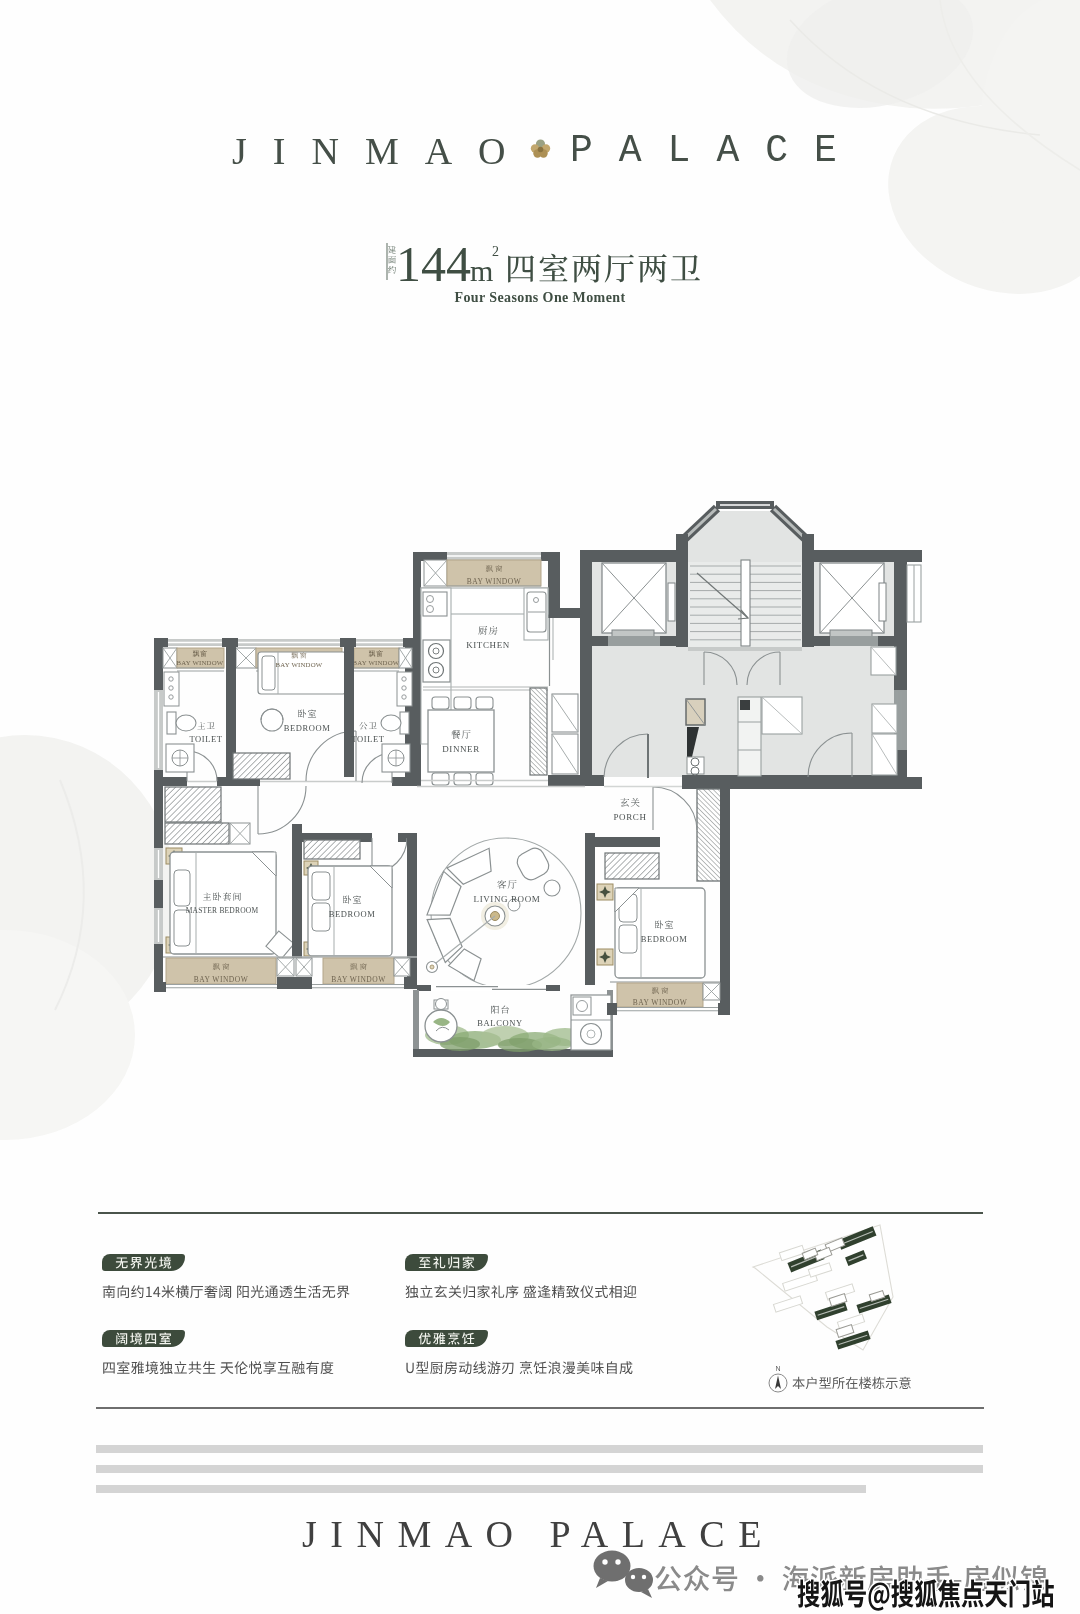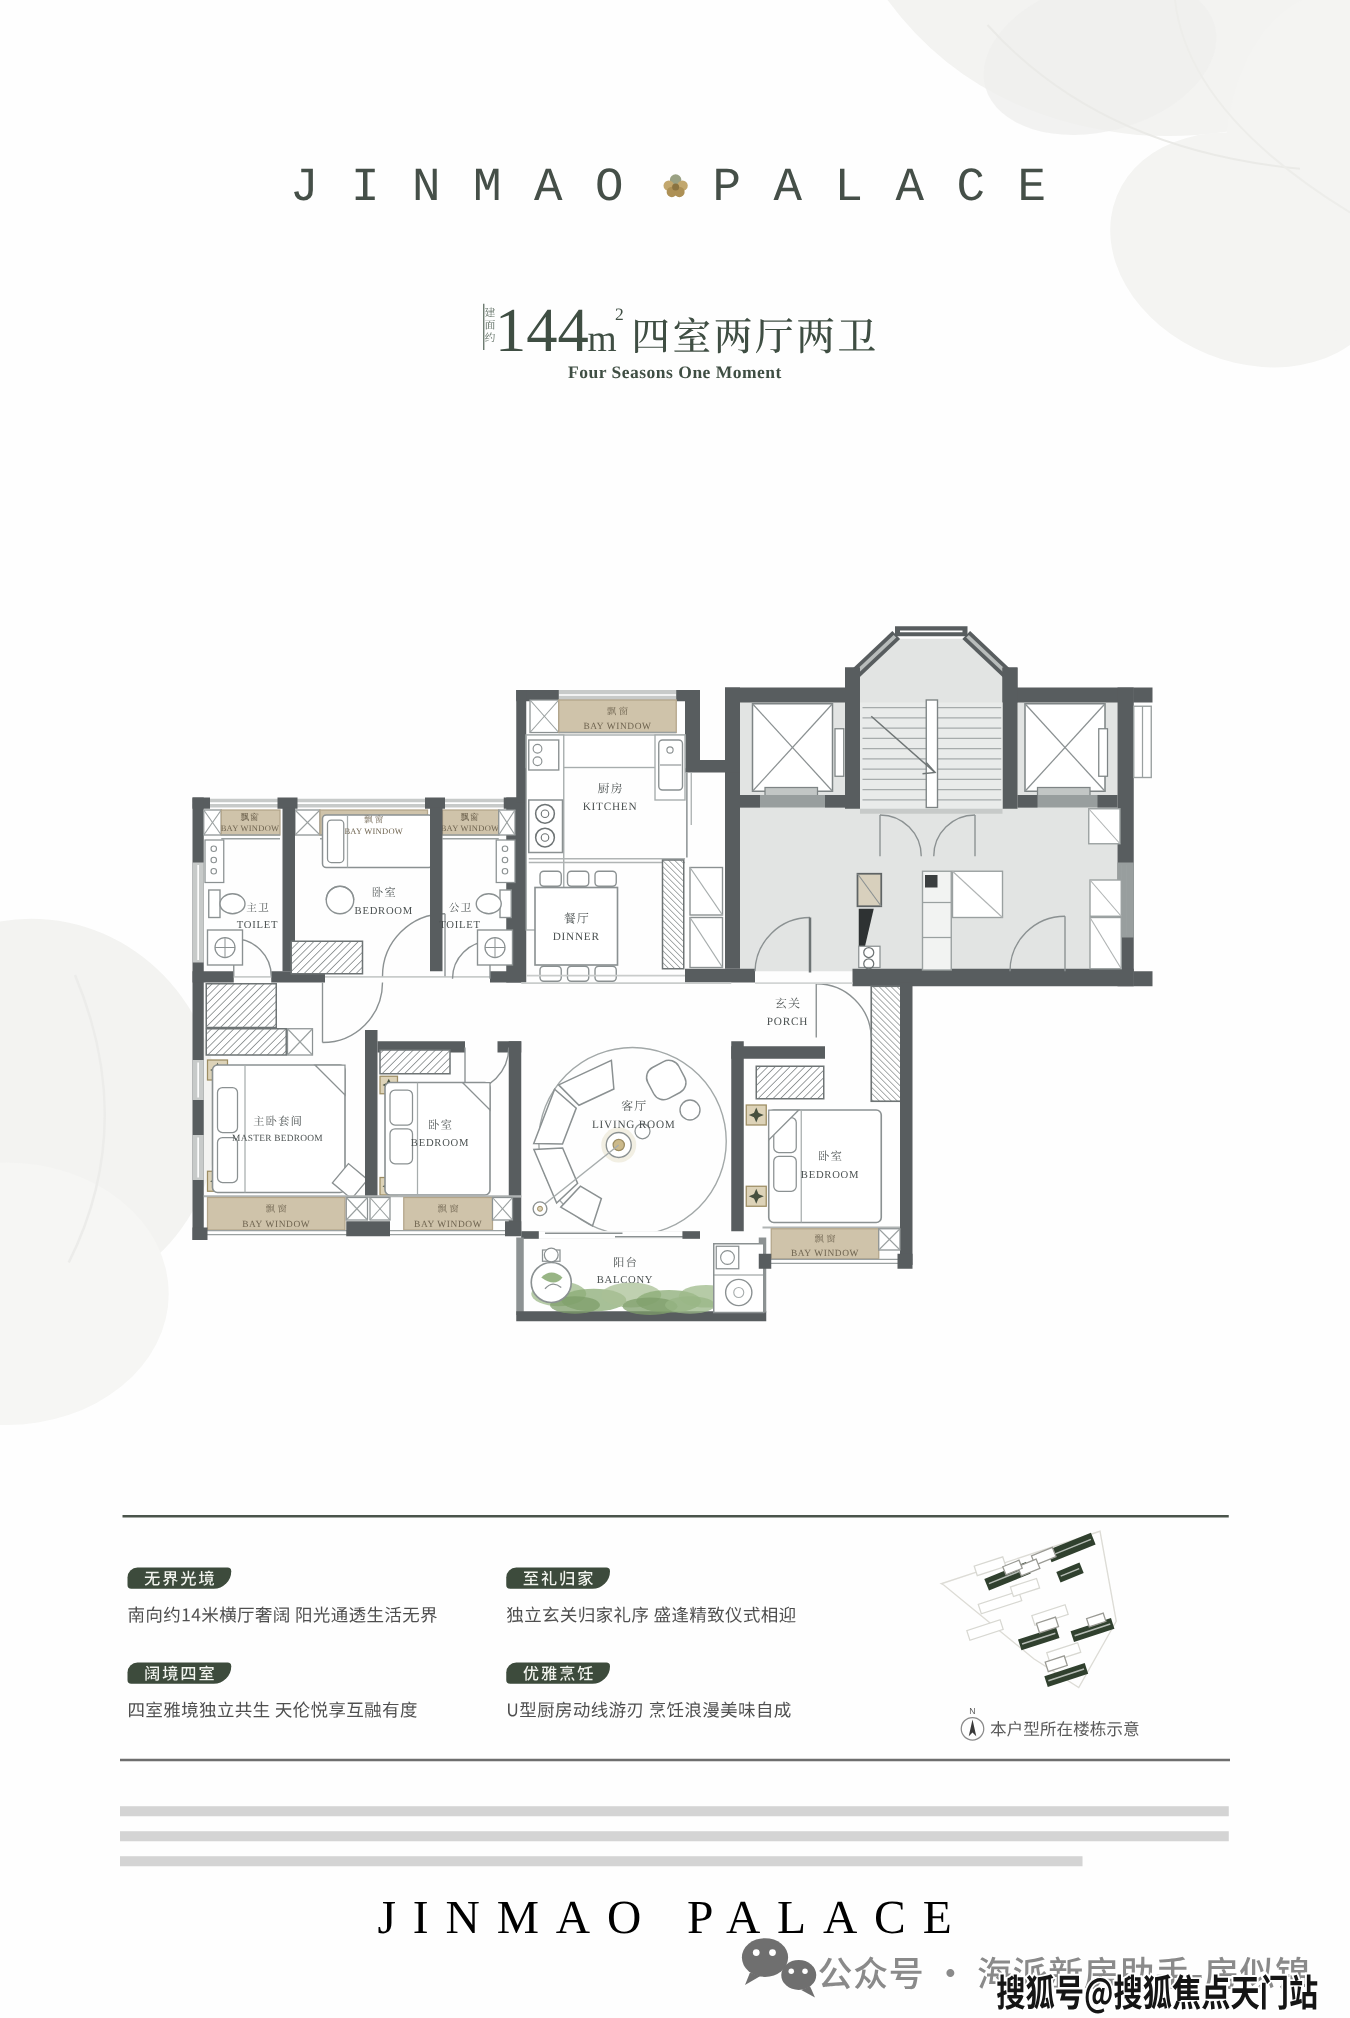--- a/index.html
+++ b/index.html
@@ -14,21 +14,21 @@
 <ellipse cx="880" cy="45" rx="95" ry="60" fill="#efefed" fill-opacity="0.8" transform="rotate(-15 880 45)"></ellipse>
 <ellipse cx="1065" cy="130" rx="85" ry="135" fill="#f4f4f2"></ellipse>
 <path d="M790,20 Q880,120 1040,135" fill="none" stroke="#eaeae7" stroke-width="1.6"></path>
 <path d="M940,0 Q950,90 1080,170" fill="none" stroke="#ededea" stroke-width="1.6"></path>
 <ellipse cx="25" cy="890" rx="150" ry="155" fill="#f3f3f1"></ellipse>
 <ellipse cx="5" cy="1035" rx="130" ry="105" fill="#f6f6f4"></ellipse>
 <path d="M60,780 Q110,900 55,1010" fill="none" stroke="#ececea" stroke-width="2"></path>
 </svg>
 
 <div class="abs" style="left:0;top:0;width:1080px">
-  <div class="abs" style="left:232px;top:129px;font-family:Liberation Mono, monospace;font-size:38px;letter-spacing:26px;color:#454f48">JINMAO</div>
+  <div class="abs" style="left:232px;top:129px;font-family:Liberation Serif, serif;font-size:38px;letter-spacing:26px;color:#454f48">JINMAO</div>
   <div class="abs" style="left:570px;top:129px;font-family:Liberation Mono, monospace;font-size:38px;letter-spacing:26px;color:#454f48">PALACE</div>
 </div>
 <svg style="position:absolute;left:528px;top:136px" width="25" height="26" viewBox="0 0 25 26">
 
 <circle cx="12.5" cy="8" r="4.6" fill="#9aa183"></circle>
 <circle cx="7" cy="12.5" r="4.2" fill="#c2a76d"></circle>
 <circle cx="18" cy="12.5" r="4.2" fill="#c2a76d"></circle>
 <circle cx="9.5" cy="17.5" r="4.2" fill="#ad9055"></circle>
 <circle cx="15.5" cy="17.5" r="4.2" fill="#ad9055"></circle>
 <circle cx="12.5" cy="13.5" r="2.8" fill="#8a7340"></circle>
@@ -636,12 +636,12 @@
       <circle cx="644" cy="1577" r="2.2" fill="#fff"></circle>
 </g>
 
 <path fill="#8a8a8a" d="M662.7 1566.1C661.1 1570.2 658.4 1574.2 655.3 1576.7C656.0 1577.1 657.2 1578.0 657.8 1578.6C660.8 1575.8 663.8 1571.5 665.6 1566.9ZM673.0 1565.9 670.4 1566.9C672.5 1571.1 676.0 1575.8 678.9 1578.5C679.4 1577.8 680.4 1576.8 681.1 1576.3C678.2 1573.9 674.7 1569.6 673.0 1565.9ZM658.4 1589.7C659.6 1589.3 661.3 1589.1 675.5 1588.1C676.3 1589.3 676.9 1590.3 677.4 1591.3L680.0 1589.8C678.6 1587.2 675.8 1583.3 673.4 1580.2L670.9 1581.4C671.9 1582.6 673.0 1584.1 673.9 1585.6L662.0 1586.3C664.7 1583.2 667.4 1579.2 669.6 1575.1L666.7 1573.8C664.5 1578.5 661.1 1583.4 659.9 1584.6C658.9 1585.9 658.2 1586.7 657.4 1586.9C657.8 1587.7 658.3 1589.1 658.4 1589.7Z M696.1 1565.1C693.8 1570.0 689.2 1573.4 683.7 1575.3C684.5 1575.9 685.2 1576.9 685.6 1577.7C687.1 1577.1 688.5 1576.4 689.9 1575.6C689.2 1581.8 687.5 1586.7 683.8 1589.5C684.4 1589.9 685.6 1590.7 686.1 1591.2C688.4 1589.1 690.1 1586.2 691.2 1582.7C692.7 1584.1 694.1 1585.6 695.0 1586.7L696.8 1584.8C695.8 1583.5 693.7 1581.6 691.8 1580.1C692.1 1578.8 692.4 1577.3 692.6 1575.8L690.0 1575.5C692.6 1573.9 694.8 1571.9 696.6 1569.5C699.3 1573.2 703.2 1576.1 707.6 1577.5C708.1 1576.8 708.9 1575.7 709.5 1575.1C704.7 1573.9 700.3 1570.9 698.0 1567.5L698.7 1566.2ZM700.0 1575.6C699.4 1582.0 697.6 1586.8 693.7 1589.6C694.3 1590.0 695.5 1590.9 696.0 1591.3C698.3 1589.4 699.9 1586.8 701.1 1583.5C702.4 1586.4 704.3 1589.3 707.3 1591.0C707.6 1590.3 708.5 1589.2 709.1 1588.7C705.3 1586.8 703.1 1582.8 702.1 1579.6C702.4 1578.4 702.5 1577.2 702.7 1575.9Z M718.7 1568.8H731.2V1572.1H718.7ZM716.0 1566.4V1574.4H734.0V1566.4ZM712.6 1576.6V1579.0H718.2C717.6 1580.8 716.9 1582.7 716.3 1584.0H730.9C730.4 1586.8 730.0 1588.1 729.3 1588.6C729.0 1588.9 728.6 1588.9 728.0 1588.9C727.2 1588.9 725.1 1588.9 723.2 1588.7C723.7 1589.4 724.0 1590.4 724.1 1591.2C726.0 1591.3 727.9 1591.3 728.9 1591.3C730.1 1591.2 730.9 1591.0 731.6 1590.4C732.6 1589.4 733.3 1587.3 733.9 1582.8C734.0 1582.4 734.0 1581.6 734.0 1581.6H720.3L721.2 1579.0H737.2V1576.6Z M760.3 1575.1C758.5 1575.1 757.1 1576.6 757.1 1578.4C757.1 1580.2 758.5 1581.6 760.3 1581.6C762.1 1581.6 763.5 1580.2 763.5 1578.4C763.5 1576.6 762.1 1575.1 760.3 1575.1Z M784.2 1567.6C785.9 1568.4 788.0 1569.7 789.1 1570.6L790.6 1568.6C789.5 1567.7 787.4 1566.5 785.7 1565.8ZM782.7 1575.6C784.3 1576.5 786.3 1577.7 787.3 1578.6L788.8 1576.6C787.8 1575.8 785.7 1574.6 784.1 1573.8ZM783.5 1589.4 785.8 1590.9C787.0 1588.2 788.4 1584.8 789.4 1581.8L787.4 1580.3C786.2 1583.6 784.6 1587.3 783.5 1589.4ZM797.3 1576.1C798.3 1576.8 799.4 1578.0 800.0 1578.8H795.0L795.4 1575.4H798.4ZM789.6 1578.8V1581.2H792.2C791.8 1583.5 791.5 1585.6 791.2 1587.2H803.3C803.1 1587.9 802.9 1588.3 802.7 1588.6C802.5 1588.9 802.2 1589.0 801.7 1589.0C801.2 1589.0 799.9 1589.0 798.6 1588.9C799.0 1589.5 799.2 1590.4 799.3 1591.1C800.6 1591.2 802.0 1591.2 802.8 1591.1C803.7 1591.0 804.3 1590.7 804.9 1589.9C805.3 1589.5 805.6 1588.6 805.8 1587.2H807.9V1584.9H806.1C806.2 1583.9 806.3 1582.6 806.4 1581.2H808.7V1578.8H806.5L806.8 1574.3C806.8 1573.9 806.8 1573.1 806.8 1573.1H793.1C793.0 1574.8 792.7 1576.8 792.5 1578.8ZM796.6 1581.9C797.6 1582.8 798.8 1584.0 799.5 1584.9H794.1L794.6 1581.2H797.8ZM799.0 1575.4H804.3L804.1 1578.8H800.6L801.7 1578.1C801.1 1577.3 800.0 1576.2 799.0 1575.4ZM798.3 1581.2H804.0C803.9 1582.7 803.8 1583.9 803.7 1584.9H800.2L801.3 1584.2C800.7 1583.3 799.4 1582.1 798.3 1581.2ZM793.8 1565.3C792.9 1568.5 791.1 1571.8 789.2 1573.9C789.8 1574.2 791.0 1574.9 791.5 1575.3C792.5 1574.1 793.5 1572.5 794.4 1570.8H808.0V1568.4H795.5C795.8 1567.6 796.1 1566.8 796.4 1566.0Z M812.5 1567.7C814.1 1568.6 816.2 1570.0 817.3 1570.9L818.7 1568.7C817.6 1567.8 815.4 1566.5 813.8 1565.7ZM811.0 1575.3C812.6 1576.1 814.8 1577.4 815.8 1578.3L817.2 1576.1C816.1 1575.2 813.9 1574.0 812.3 1573.3ZM811.7 1589.1 813.7 1590.9C815.1 1588.2 816.7 1584.9 817.9 1582.0L816.2 1580.2C814.8 1583.4 813.0 1587.0 811.7 1589.1ZM825.0 1591.1C825.5 1590.6 826.3 1590.1 831.6 1587.9C831.4 1587.4 831.2 1586.5 831.1 1585.8L827.3 1587.2V1574.7L829.0 1574.4C830.0 1581.6 831.7 1587.7 835.5 1590.9C835.9 1590.1 836.8 1589.1 837.4 1588.6C835.4 1587.2 834.0 1584.8 832.9 1581.8C834.2 1580.9 835.7 1579.7 837.1 1578.6L835.3 1576.7C834.5 1577.6 833.4 1578.7 832.3 1579.6C831.8 1577.9 831.5 1576.0 831.2 1574.0C832.7 1573.7 834.2 1573.3 835.4 1572.8L833.3 1570.7C831.3 1571.6 828.0 1572.4 825.0 1572.9L825.0 1587.0C825.0 1588.1 824.4 1588.6 824.0 1588.9C824.3 1589.4 824.8 1590.5 825.0 1591.1ZM820.2 1568.2V1575.3C820.2 1579.7 820.0 1585.9 817.1 1590.2C817.7 1590.4 818.7 1591.1 819.2 1591.5C822.2 1586.9 822.7 1580.0 822.7 1575.3V1570.2C827.2 1569.7 832.2 1568.8 835.8 1567.6L833.7 1565.4C830.5 1566.6 825.0 1567.6 820.2 1568.2Z M848.6 1583.3C849.4 1584.7 850.4 1586.5 850.9 1587.7L852.7 1586.6C852.2 1585.4 851.3 1583.7 850.4 1582.3ZM842.1 1582.5C841.6 1584.2 840.7 1585.8 839.6 1587.0C840.1 1587.3 841.0 1587.9 841.3 1588.3C842.4 1587.0 843.6 1585.0 844.2 1583.1ZM854.0 1568.1V1577.8C854.0 1581.5 853.8 1586.2 851.6 1589.5C852.2 1589.8 853.2 1590.6 853.6 1591.1C856.1 1587.5 856.5 1581.9 856.5 1577.8V1577.2H860.1V1591.2H862.7V1577.2H865.5V1574.7H856.5V1569.8C859.3 1569.3 862.4 1568.6 864.8 1567.7L862.7 1565.8C860.7 1566.7 857.1 1567.5 854.0 1568.1ZM844.4 1565.8C844.7 1566.5 845.1 1567.4 845.4 1568.2H840.2V1570.4H852.7V1568.2H848.1C847.8 1567.3 847.2 1566.2 846.7 1565.2ZM848.8 1570.4C848.5 1571.6 848.0 1573.3 847.4 1574.6H843.5L845.1 1574.1C845.0 1573.1 844.6 1571.6 844.0 1570.5L841.9 1571.0C842.4 1572.1 842.7 1573.6 842.9 1574.6H839.8V1576.8H845.4V1579.3H839.9V1581.6H845.4V1588.2C845.4 1588.5 845.3 1588.6 845.0 1588.6C844.7 1588.6 843.8 1588.6 842.9 1588.6C843.2 1589.2 843.6 1590.2 843.6 1590.8C845.1 1590.8 846.1 1590.8 846.8 1590.4C847.6 1590.0 847.8 1589.4 847.8 1588.3V1581.6H852.7V1579.3H847.8V1576.8H853.1V1574.6H849.8C850.3 1573.5 850.8 1572.2 851.3 1570.9Z M879.4 1566.0C879.7 1566.6 880.0 1567.4 880.2 1568.1H870.7V1574.6C870.7 1579.1 870.4 1585.6 867.9 1590.1C868.6 1590.4 869.8 1591.0 870.3 1591.4C872.9 1586.7 873.3 1579.8 873.3 1575.1H883.3L881.2 1575.8C881.7 1576.6 882.2 1577.8 882.6 1578.6H874.2V1580.7H879.1C878.6 1584.7 877.6 1587.7 872.9 1589.3C873.4 1589.8 874.1 1590.7 874.4 1591.3C878.1 1589.9 879.9 1587.8 880.8 1585.0H888.5C888.3 1587.4 888.0 1588.4 887.6 1588.8C887.4 1589.0 887.1 1589.0 886.6 1589.0C886.0 1589.0 884.5 1589.0 883.1 1588.9C883.4 1589.5 883.7 1590.4 883.8 1591.0C885.4 1591.1 886.9 1591.1 887.7 1591.1C888.6 1591.0 889.2 1590.8 889.8 1590.3C890.6 1589.6 890.9 1587.9 891.3 1583.9C891.3 1583.6 891.3 1582.9 891.3 1582.9H881.4C881.5 1582.2 881.6 1581.5 881.7 1580.7H893.1V1578.6H883.4L885.1 1577.9C884.8 1577.2 884.1 1576.0 883.5 1575.1H892.2V1568.1H883.1C882.8 1567.2 882.4 1566.2 882.0 1565.3ZM873.3 1570.3H889.6V1572.8H873.3Z M913.0 1565.4C913.0 1567.5 913.0 1569.6 912.9 1571.6H908.7V1574.1H912.8C912.4 1580.7 911.1 1586.1 905.9 1589.4C906.6 1589.9 907.4 1590.8 907.8 1591.4C913.4 1587.7 914.9 1581.5 915.4 1574.1H919.1C918.9 1583.8 918.6 1587.5 918.0 1588.3C917.7 1588.6 917.4 1588.7 916.9 1588.7C916.3 1588.7 914.9 1588.7 913.5 1588.6C913.9 1589.3 914.2 1590.4 914.2 1591.1C915.7 1591.2 917.2 1591.2 918.1 1591.1C919.0 1591.0 919.7 1590.7 920.3 1589.8C921.2 1588.6 921.4 1584.5 921.7 1572.8C921.7 1572.5 921.7 1571.6 921.7 1571.6H915.5C915.5 1569.6 915.5 1567.5 915.5 1565.4ZM896.4 1585.9 896.9 1588.6C900.3 1587.8 905.1 1586.7 909.5 1585.6L909.2 1583.3L907.9 1583.6V1566.6H898.4V1585.5ZM900.8 1585.1V1580.8H905.4V1584.1ZM900.8 1574.9H905.4V1578.5H900.8ZM900.8 1572.6V1569.0H905.4V1572.6Z M925.4 1579.8V1582.4H936.8V1587.9C936.8 1588.5 936.5 1588.7 935.9 1588.7C935.2 1588.7 933.0 1588.7 930.7 1588.7C931.2 1589.4 931.7 1590.5 931.9 1591.3C934.8 1591.3 936.7 1591.2 937.9 1590.8C939.1 1590.4 939.5 1589.7 939.5 1588.0V1582.4H950.9V1579.8H939.5V1575.8H949.2V1573.3H939.5V1569.1C942.7 1568.7 945.8 1568.2 948.2 1567.5L946.2 1565.4C941.8 1566.6 933.9 1567.4 927.2 1567.7C927.4 1568.3 927.7 1569.3 927.8 1570.0C930.7 1569.9 933.7 1569.7 936.8 1569.4V1573.3H927.3V1575.8H936.8V1579.8Z M953.9 1582.3H961.3V1579.9H953.9Z M975.4 1566.0C975.7 1566.6 975.9 1567.4 976.2 1568.1H966.7V1574.6C966.7 1579.1 966.4 1585.6 963.9 1590.1C964.6 1590.4 965.8 1591.0 966.3 1591.4C968.9 1586.7 969.3 1579.8 969.3 1575.1H979.3L977.2 1575.8C977.7 1576.6 978.2 1577.8 978.6 1578.6H970.2V1580.7H975.1C974.6 1584.7 973.6 1587.7 968.9 1589.3C969.4 1589.8 970.1 1590.7 970.4 1591.3C974.1 1589.9 975.9 1587.8 976.8 1585.0H984.5C984.3 1587.4 984.0 1588.4 983.6 1588.8C983.4 1589.0 983.1 1589.0 982.6 1589.0C982.0 1589.0 980.5 1589.0 979.1 1588.9C979.4 1589.5 979.7 1590.4 979.8 1591.0C981.4 1591.1 982.9 1591.1 983.7 1591.1C984.6 1591.0 985.2 1590.8 985.8 1590.3C986.6 1589.6 986.9 1587.9 987.3 1583.9C987.3 1583.6 987.3 1582.9 987.3 1582.9H977.3C977.5 1582.2 977.6 1581.5 977.7 1580.7H989.1V1578.6H979.4L981.1 1577.9C980.8 1577.2 980.1 1576.0 979.5 1575.1H988.2V1568.1H979.1C978.8 1567.2 978.4 1566.2 978.0 1565.3ZM969.3 1570.3H985.6V1572.8H969.3Z M1005.2 1568.7C1006.6 1571.6 1008.0 1575.4 1008.5 1577.7L1010.9 1576.7C1010.4 1574.4 1008.9 1570.7 1007.4 1567.9ZM1013.5 1566.1C1013.3 1577.1 1012.1 1585.0 1006.3 1589.3C1006.9 1589.7 1008.1 1590.8 1008.4 1591.3C1010.9 1589.2 1012.6 1586.6 1013.7 1583.5C1014.9 1586.0 1015.9 1588.7 1016.4 1590.5L1018.8 1589.3C1018.2 1586.9 1016.4 1583.0 1014.8 1579.9C1015.6 1576.0 1016.0 1571.4 1016.2 1566.2ZM997.8 1565.5C996.6 1569.7 994.4 1573.9 992.0 1576.7C992.4 1577.3 993.1 1578.8 993.3 1579.4C994.1 1578.5 994.9 1577.5 995.6 1576.3V1591.4H998.1V1571.7C999.0 1569.9 999.7 1568.0 1000.3 1566.2ZM1001.6 1567.3V1584.1C1001.6 1585.4 1000.9 1586.3 1000.4 1586.7C1000.9 1587.2 1001.6 1588.4 1001.9 1589.0C1002.4 1588.3 1003.4 1587.5 1009.6 1583.3C1009.3 1582.8 1009.0 1581.7 1008.8 1581.0L1004.2 1584.0V1567.3Z M1035.4 1573.9H1043.1V1575.9H1035.4ZM1035.4 1570.0H1043.1V1572.0H1035.4ZM1021.6 1579.2V1581.6H1025.5V1586.5C1025.5 1587.9 1024.5 1588.9 1023.9 1589.3C1024.3 1589.7 1025.0 1590.6 1025.2 1591.1C1025.7 1590.6 1026.5 1590.0 1031.4 1587.1C1031.2 1586.6 1030.9 1585.5 1030.8 1584.8L1027.9 1586.5V1581.6H1031.4V1579.2H1027.9V1575.8H1030.8V1573.5H1023.1C1023.7 1572.7 1024.2 1571.8 1024.7 1570.9H1031.6V1568.4H1025.9C1026.2 1567.6 1026.5 1566.8 1026.7 1566.1L1024.3 1565.4C1023.6 1567.9 1022.3 1570.4 1020.9 1572.0C1021.2 1572.6 1021.9 1574.0 1022.2 1574.6L1023.0 1573.6V1575.8H1025.5V1579.2ZM1032.9 1568.0V1577.9H1037.9V1580.1H1032.4V1589.7H1034.8V1582.4H1037.9V1591.3H1040.5V1582.4H1043.8V1587.0C1043.8 1587.3 1043.7 1587.3 1043.4 1587.3C1043.1 1587.3 1042.3 1587.3 1041.3 1587.3C1041.6 1588.0 1041.9 1588.9 1042.0 1589.6C1043.5 1589.6 1044.6 1589.6 1045.4 1589.2C1046.1 1588.8 1046.3 1588.2 1046.3 1587.0V1580.1H1040.5V1577.9H1045.7V1568.0H1039.6L1040.5 1565.6L1037.4 1565.3C1037.3 1566.1 1037.2 1567.1 1037.0 1568.0Z"></path>
 
 <path fill="#151515" stroke="#ffffff" stroke-width="3" paint-order="stroke" d="M800.4 1579.5V1585.2H797.9V1588.5H800.4V1593.8C799.3 1594.3 798.4 1594.6 797.6 1594.9L798.3 1598.3L800.4 1597.4V1603.7C800.4 1604.1 800.3 1604.2 800.0 1604.2C799.7 1604.2 798.9 1604.2 798.1 1604.2C798.5 1605.2 798.8 1606.7 798.9 1607.6C800.3 1607.7 801.4 1607.5 802.1 1606.9C802.8 1606.3 803.0 1605.4 803.0 1603.7V1596.2L805.4 1595.1L804.9 1591.9L803.0 1592.7V1588.5H805.1V1585.2H803.0V1579.5ZM805.9 1595.9V1598.8H807.2L806.6 1599.2C807.5 1600.7 808.5 1602.1 809.8 1603.2C808.1 1604.0 806.2 1604.5 804.2 1604.8C804.6 1605.6 805.1 1606.9 805.4 1607.7C807.9 1607.2 810.2 1606.4 812.3 1605.1C814.1 1606.2 816.1 1607.1 818.3 1607.6C818.6 1606.7 819.3 1605.4 819.9 1604.7C818.1 1604.4 816.4 1603.9 814.9 1603.2C816.6 1601.5 817.9 1599.5 818.8 1596.7L817.1 1595.8L816.7 1595.9H813.5V1593.7H818.7V1581.7H814.1V1584.5H816.3V1586.4H814.2V1589.0H816.3V1590.8H813.5V1579.5H811.0V1582.0L809.6 1580.3C808.7 1581.2 807.3 1582.1 806.0 1582.7V1593.7H811.0V1595.9ZM808.4 1584.4C809.3 1584.0 810.2 1583.5 811.0 1583.0V1590.8H808.4V1589.0H810.2V1586.4H808.4ZM814.9 1598.8C814.2 1600.0 813.3 1600.9 812.3 1601.7C811.1 1600.9 810.2 1599.9 809.4 1598.8Z M827.3 1580.2C826.9 1581.1 826.4 1582.0 825.8 1582.9C825.2 1581.9 824.5 1580.9 823.6 1580.0L821.5 1582.0C822.6 1583.1 823.3 1584.2 823.9 1585.4C823.0 1586.5 822.0 1587.6 821.1 1588.3C821.6 1589.1 822.3 1590.6 822.7 1591.5C823.5 1590.7 824.3 1589.8 825.1 1588.7C825.3 1589.6 825.5 1590.6 825.6 1591.6C824.4 1594.0 822.6 1596.4 820.9 1597.7C821.5 1598.5 822.2 1599.8 822.5 1600.7C823.6 1599.7 824.8 1598.2 825.8 1596.6C825.8 1599.8 825.5 1602.3 825.1 1603.1C824.9 1603.4 824.7 1603.6 824.4 1603.6C823.8 1603.7 823.0 1603.7 821.9 1603.6C822.3 1604.7 822.6 1606.0 822.6 1607.2C823.8 1607.3 824.8 1607.2 825.8 1607.0C826.3 1606.8 826.9 1606.4 827.2 1605.7C828.3 1603.9 828.6 1599.9 828.6 1595.8C828.6 1592.3 828.4 1589.0 827.2 1585.8C828.1 1584.5 828.8 1583.2 829.4 1581.9ZM833.6 1606.8C834.0 1606.4 834.7 1606.1 837.6 1604.9C837.8 1605.7 837.9 1606.4 837.9 1607.0L839.9 1606.3C839.6 1604.0 838.9 1600.6 838.2 1597.9L836.4 1598.6C836.6 1599.7 836.9 1600.9 837.2 1602.2L835.2 1602.8C836.8 1597.5 836.9 1591.5 836.9 1587.4V1583.8L838.6 1583.4C838.9 1592.9 839.4 1601.8 841.3 1607.2C841.8 1606.3 842.7 1605.1 843.4 1604.5C841.6 1599.9 841.1 1591.3 840.8 1582.8C841.5 1582.6 842.1 1582.4 842.7 1582.1L840.8 1579.3C838.2 1580.4 834.0 1581.3 830.2 1581.8V1587.3C830.2 1592.4 830.0 1600.1 827.5 1605.5C828.1 1605.8 829.2 1606.8 829.6 1607.4C832.2 1601.7 832.7 1592.8 832.7 1587.3V1584.5L834.6 1584.2V1587.3C834.6 1592.3 834.5 1599.5 831.9 1604.3C832.3 1604.8 833.3 1606.2 833.6 1606.8Z M850.6 1583.7H860.2V1586.5H850.6ZM847.8 1580.5V1589.6H863.2V1580.5ZM845.0 1591.5V1594.7H849.4C849.0 1596.7 848.4 1598.8 847.9 1600.3H859.9C859.6 1602.4 859.3 1603.6 858.8 1604.0C858.5 1604.3 858.2 1604.3 857.7 1604.3C857.0 1604.3 855.2 1604.3 853.7 1604.1C854.2 1605.1 854.6 1606.5 854.7 1607.5C856.3 1607.6 857.8 1607.6 858.7 1607.5C859.8 1607.5 860.6 1607.2 861.3 1606.4C862.1 1605.4 862.7 1603.1 863.2 1598.5C863.2 1598.0 863.3 1597.0 863.3 1597.0H852.0L852.6 1594.7H865.9V1591.5Z M878.4 1610.7C880.3 1610.7 881.9 1610.2 883.5 1609.0L882.8 1606.6C881.6 1607.4 880.1 1608.0 878.6 1608.0C874.4 1608.0 870.9 1604.6 870.9 1597.9C870.9 1590.2 875.4 1585.1 880.0 1585.1C885.1 1585.1 887.3 1589.4 887.3 1594.5C887.3 1598.4 885.6 1600.8 884.0 1600.8C882.7 1600.8 882.3 1599.8 882.7 1597.6L883.8 1590.3H881.7L881.4 1591.7H881.3C880.8 1590.5 880.1 1590.0 879.3 1590.0C876.2 1590.0 874.0 1594.2 874.0 1598.2C874.0 1601.4 875.4 1603.3 877.4 1603.3C878.5 1603.3 879.8 1602.3 880.6 1601.0H880.7C880.9 1602.7 882.1 1603.6 883.6 1603.6C886.3 1603.6 889.4 1600.5 889.4 1594.3C889.4 1587.3 885.9 1582.4 880.2 1582.4C873.9 1582.4 868.5 1588.6 868.5 1598.0C868.5 1606.5 873.1 1610.7 878.4 1610.7ZM878.1 1600.5C877.2 1600.5 876.6 1599.7 876.6 1598.0C876.6 1595.8 877.6 1592.9 879.3 1592.9C880.0 1592.9 880.4 1593.2 880.7 1594.0L880.0 1598.8C879.3 1600.0 878.7 1600.5 878.1 1600.5Z M894.1 1579.5V1585.2H891.6V1588.5H894.1V1593.8C893.1 1594.3 892.2 1594.6 891.4 1594.9L892.1 1598.3L894.1 1597.4V1603.7C894.1 1604.1 894.0 1604.2 893.8 1604.2C893.5 1604.2 892.7 1604.2 891.9 1604.2C892.3 1605.2 892.6 1606.7 892.7 1607.6C894.1 1607.7 895.1 1607.5 895.9 1606.9C896.6 1606.3 896.8 1605.4 896.8 1603.7V1596.2L899.1 1595.1L898.6 1591.9L896.8 1592.7V1588.5H898.8V1585.2H896.8V1579.5ZM899.7 1595.9V1598.8H901.0L900.4 1599.2C901.2 1600.7 902.3 1602.1 903.5 1603.2C901.9 1604.0 900.0 1604.5 897.9 1604.8C898.4 1605.6 898.9 1606.9 899.1 1607.7C901.6 1607.2 904.0 1606.4 906.1 1605.1C907.8 1606.2 909.9 1607.1 912.0 1607.6C912.4 1606.7 913.1 1605.4 913.6 1604.7C911.8 1604.4 910.2 1603.9 908.6 1603.2C910.3 1601.5 911.7 1599.5 912.5 1596.7L910.9 1595.8L910.4 1595.9H907.2V1593.7H912.5V1581.7H907.9V1584.5H910.0V1586.4H908.0V1589.0H910.0V1590.8H907.2V1579.5H904.7V1582.0L903.3 1580.3C902.5 1581.2 901.1 1582.1 899.7 1582.7V1593.7H904.7V1595.9ZM902.1 1584.4C903.0 1584.0 903.9 1583.5 904.7 1583.0V1590.8H902.1V1589.0H904.0V1586.4H902.1ZM908.7 1598.8C908.0 1600.0 907.1 1600.9 906.1 1601.7C904.9 1600.9 903.9 1599.9 903.1 1598.8Z M921.1 1580.2C920.7 1581.1 920.2 1582.0 919.6 1582.9C919.0 1581.9 918.2 1580.9 917.3 1580.0L915.3 1582.0C916.3 1583.1 917.1 1584.2 917.7 1585.4C916.7 1586.5 915.8 1587.6 914.8 1588.3C915.4 1589.1 916.1 1590.6 916.4 1591.5C917.2 1590.7 918.1 1589.8 918.9 1588.7C919.1 1589.6 919.3 1590.6 919.4 1591.6C918.2 1594.0 916.4 1596.4 914.7 1597.7C915.3 1598.5 915.9 1599.8 916.3 1600.7C917.4 1599.7 918.5 1598.2 919.5 1596.6C919.5 1599.8 919.3 1602.3 918.8 1603.1C918.7 1603.4 918.5 1603.6 918.1 1603.6C917.6 1603.7 916.8 1603.7 915.6 1603.6C916.1 1604.7 916.4 1606.0 916.4 1607.2C917.6 1607.3 918.6 1607.2 919.5 1607.0C920.1 1606.8 920.6 1606.4 921.0 1605.7C922.1 1603.9 922.3 1599.9 922.3 1595.8C922.3 1592.3 922.1 1589.0 920.9 1585.8C921.8 1584.5 922.6 1583.2 923.2 1581.9ZM927.4 1606.8C927.8 1606.4 928.4 1606.1 931.4 1604.9C931.5 1605.7 931.6 1606.4 931.7 1607.0L933.7 1606.3C933.4 1604.0 932.7 1600.6 932.0 1597.9L930.1 1598.6C930.4 1599.7 930.7 1600.9 930.9 1602.2L929.0 1602.8C930.6 1597.5 930.7 1591.5 930.7 1587.4V1583.8L932.3 1583.4C932.6 1592.9 933.1 1601.8 935.1 1607.2C935.6 1606.3 936.5 1605.1 937.1 1604.5C935.4 1599.9 934.9 1591.3 934.6 1582.8C935.2 1582.6 935.9 1582.4 936.5 1582.1L934.5 1579.3C931.9 1580.4 927.8 1581.3 924.0 1581.8V1587.3C924.0 1592.4 923.8 1600.1 921.3 1605.5C921.8 1605.8 922.9 1606.8 923.4 1607.4C926.0 1601.7 926.5 1592.8 926.5 1587.3V1584.5L928.3 1584.2V1587.3C928.3 1592.3 928.3 1599.5 925.6 1604.3C926.1 1604.8 927.1 1606.2 927.4 1606.8Z M945.2 1601.7C945.4 1603.6 945.6 1606.0 945.6 1607.5L948.4 1607.0C948.4 1605.5 948.1 1603.2 947.8 1601.3ZM950.0 1601.7C950.5 1603.5 951.0 1605.9 951.2 1607.4L954.0 1606.7C953.8 1605.2 953.2 1602.9 952.6 1601.1ZM954.6 1601.5C955.7 1603.4 956.9 1606.1 957.4 1607.7L960.2 1606.5C959.6 1604.9 958.3 1602.3 957.2 1600.5ZM948.9 1580.5C949.2 1581.3 949.6 1582.3 949.8 1583.2H945.6C946.0 1582.3 946.4 1581.4 946.7 1580.5L944.0 1579.4C942.7 1583.2 940.4 1587.0 938.0 1589.3C938.7 1590.0 939.8 1591.2 940.3 1591.9C940.8 1591.3 941.3 1590.7 941.8 1590.0V1600.7L941.1 1600.5C940.5 1602.7 939.4 1605.0 938.4 1606.3L941.1 1607.7C942.2 1606.1 943.2 1603.7 943.8 1601.4L941.9 1600.8H944.6V1599.9H959.3V1596.9H952.5V1595.1H958.2V1592.3H952.5V1590.7H958.1V1587.9H952.5V1586.3H959.3V1583.2H952.8C952.5 1582.1 952.0 1580.5 951.4 1579.3ZM949.7 1590.7V1592.3H944.6V1590.7ZM949.7 1587.9H944.6V1586.3H949.7ZM949.7 1595.1V1596.9H944.6V1595.1Z M967.2 1591.7H978.0V1595.5H967.2ZM968.4 1601.2C968.7 1603.2 968.9 1605.9 968.9 1607.5L971.8 1607.0C971.7 1605.5 971.4 1602.8 971.1 1600.8ZM973.2 1601.2C973.9 1603.1 974.6 1605.8 974.9 1607.3L977.6 1606.4C977.3 1604.8 976.5 1602.3 975.8 1600.4ZM978.0 1601.0C979.1 1603.0 980.4 1605.8 980.9 1607.5L983.6 1606.1C983.0 1604.4 981.7 1601.8 980.5 1599.8ZM964.6 1600.1C963.9 1602.3 962.8 1604.7 961.6 1606.0L964.2 1607.6C965.5 1606.0 966.6 1603.3 967.3 1601.0ZM964.5 1588.3V1598.9H980.9V1588.3H974.0V1585.5H982.4V1582.2H974.0V1579.5H971.1V1588.3Z M985.9 1590.6V1594.3H993.7C992.8 1598.1 990.5 1602.0 985.0 1604.4C985.7 1605.2 986.5 1606.7 986.9 1607.5C992.2 1605.0 994.8 1601.2 996.1 1597.2C998.1 1602.2 1001.0 1605.7 1005.4 1607.5C1005.8 1606.4 1006.6 1604.9 1007.3 1604.1C1002.7 1602.6 999.7 1599.1 998.1 1594.3H1006.3V1590.6H997.3C997.3 1589.8 997.4 1589.0 997.4 1588.3V1585.2H1005.4V1581.5H986.7V1585.2H994.4V1588.3C994.4 1589.0 994.4 1589.8 994.3 1590.6Z M1010.3 1581.2C1011.5 1583.0 1013.0 1585.5 1013.7 1587.1L1016.0 1584.9C1015.3 1583.4 1013.7 1581.0 1012.5 1579.3ZM1009.6 1586.2V1607.6H1012.5V1586.2ZM1016.3 1580.5V1583.9H1026.5V1603.6C1026.5 1604.2 1026.4 1604.3 1025.9 1604.3C1025.5 1604.4 1023.8 1604.4 1022.5 1604.3C1022.9 1605.2 1023.3 1606.7 1023.4 1607.7C1025.6 1607.7 1027.1 1607.6 1028.1 1607.1C1029.0 1606.5 1029.4 1605.6 1029.4 1603.6V1580.5Z M1033.1 1589.7C1033.5 1592.8 1033.9 1597.0 1034.0 1599.7L1036.3 1599.1C1036.1 1596.3 1035.7 1592.3 1035.2 1589.2ZM1034.9 1580.5C1035.4 1581.8 1036.0 1583.5 1036.3 1584.8H1032.3V1588.1H1041.7V1584.8H1037.0L1038.9 1584.0C1038.6 1582.8 1038.0 1581.0 1037.3 1579.7ZM1038.3 1588.9C1038.1 1592.4 1037.5 1597.2 1036.9 1600.2C1035.1 1600.7 1033.4 1601.1 1032.1 1601.4L1032.7 1605.0C1035.2 1604.2 1038.4 1603.3 1041.5 1602.3L1041.2 1599.0L1039.3 1599.5C1039.8 1596.7 1040.4 1592.8 1040.9 1589.5ZM1041.9 1593.6V1607.6H1044.6V1606.2H1050.1V1607.5H1053.0V1593.6H1048.4V1588.4H1053.8V1585.0H1048.4V1579.5H1045.5V1593.6ZM1044.6 1602.9V1597.0H1050.1V1602.9Z"></path>
 </svg>
 
 <div class="abs" style="left:96px;top:1407px;width:888px;height:1.5px;background:#6e6e6e"></div>
 
-<div class="abs" style="left:302px;top:1512px;font-family:'Liberation Serif',serif;font-size:38px;letter-spacing:13.5px;color:#000000">JINMAO PALACE</div>
+<div class="abs" style="left:302px;top:1512px;font-family:'Liberation Serif',serif;font-size:38px;letter-spacing:13.5px;color:#404040">JINMAO PALACE</div>
 </body></html>

